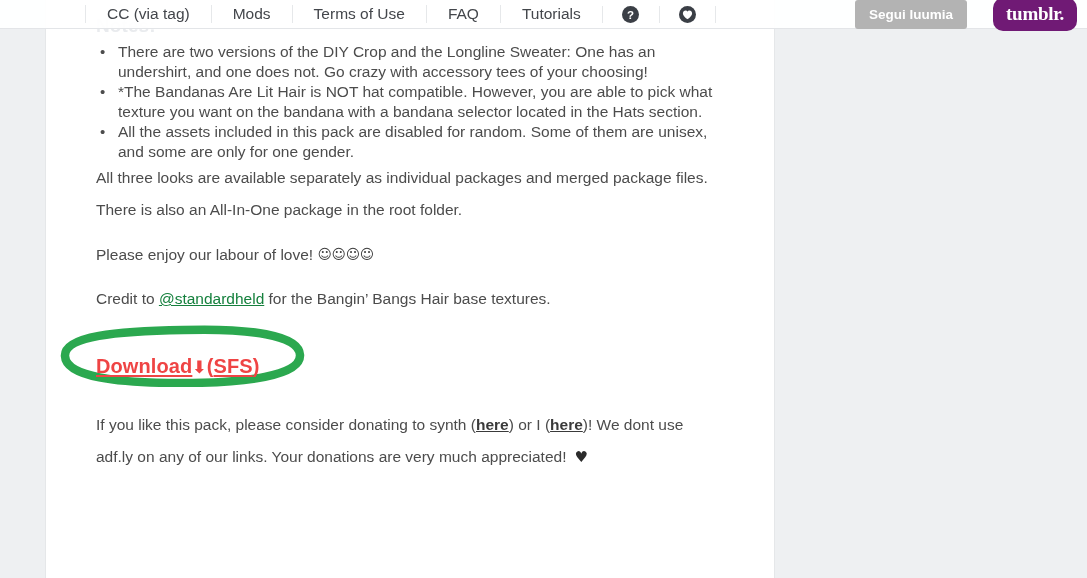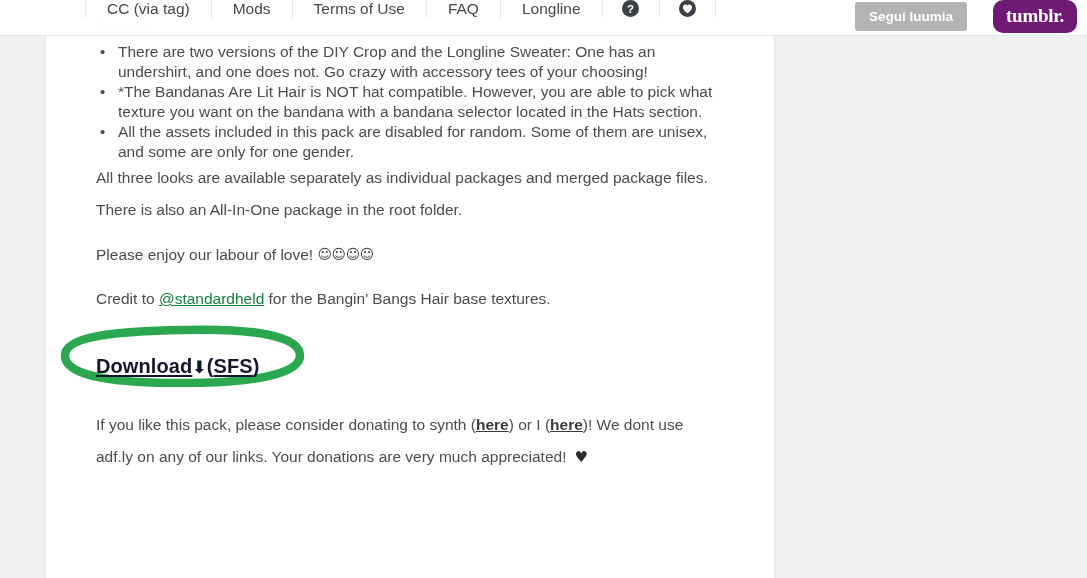--- a/index.html
+++ b/index.html
@@ -108,21 +108,21 @@
     margin-top: 16px;
     margin-bottom: 4px;
   }
 
   .download-link {
     position: absolute;
     left: 0;
     top: 24px;
     font-size: 20px;
     font-weight: bold;
-    color: #0f172a;
+    color: #ef4444;
     text-decoration: none;
     letter-spacing: .1px;
     white-space: nowrap;
   }
 
   .download-link .dl-word,
   .download-link .dl-sfs {
     text-decoration: underline;
     text-underline-offset: 2px;
   }
@@ -140,25 +140,25 @@
     height: 62px;
     pointer-events: none;
   }
 
   
   .topnav {
     position: absolute;
     left: 0;
     top: 0;
     width: 1087px;
-    height: 36px;
+    height: 29px;
     background: rgba(255,255,255,0.94);
     border-bottom: 1px solid #e3e5e8;
     display: flex;
-    align-items: flex-start;
+    align-items: center;
     z-index: 40;
   }
 
   .nav-spacer-left { width: 85px; flex: 0 0 85px; }
 
   .nav-item {
     display: flex;
     align-items: center;
     justify-content: center;
     padding: 0 21px;
@@ -266,21 +266,21 @@
     <div class="nav-item">
       <span>Mods</span>
     </div>
     <div class="nav-item">
       <span>Terms of Use</span>
     </div>
     <div class="nav-item">
       <span>FAQ</span>
     </div>
     <div class="nav-item">
-      <span>Longline</span>
+      <span>Tutorials</span>
     </div>
 
     <div class="nav-icon-item">
       <svg width="17" height="17" viewBox="0 0 17 17">
         <circle cx="8.5" cy="8.5" r="8.5" fill="#3b3f46"></circle>
         <text x="8.5" y="12.6" text-anchor="middle" font-family="Liberation Sans, sans-serif" font-size="11.5" font-weight="bold" fill="#ffffff">?</text>
       </svg>
     </div>
 
     <div class="nav-icon-item bordered-right">

